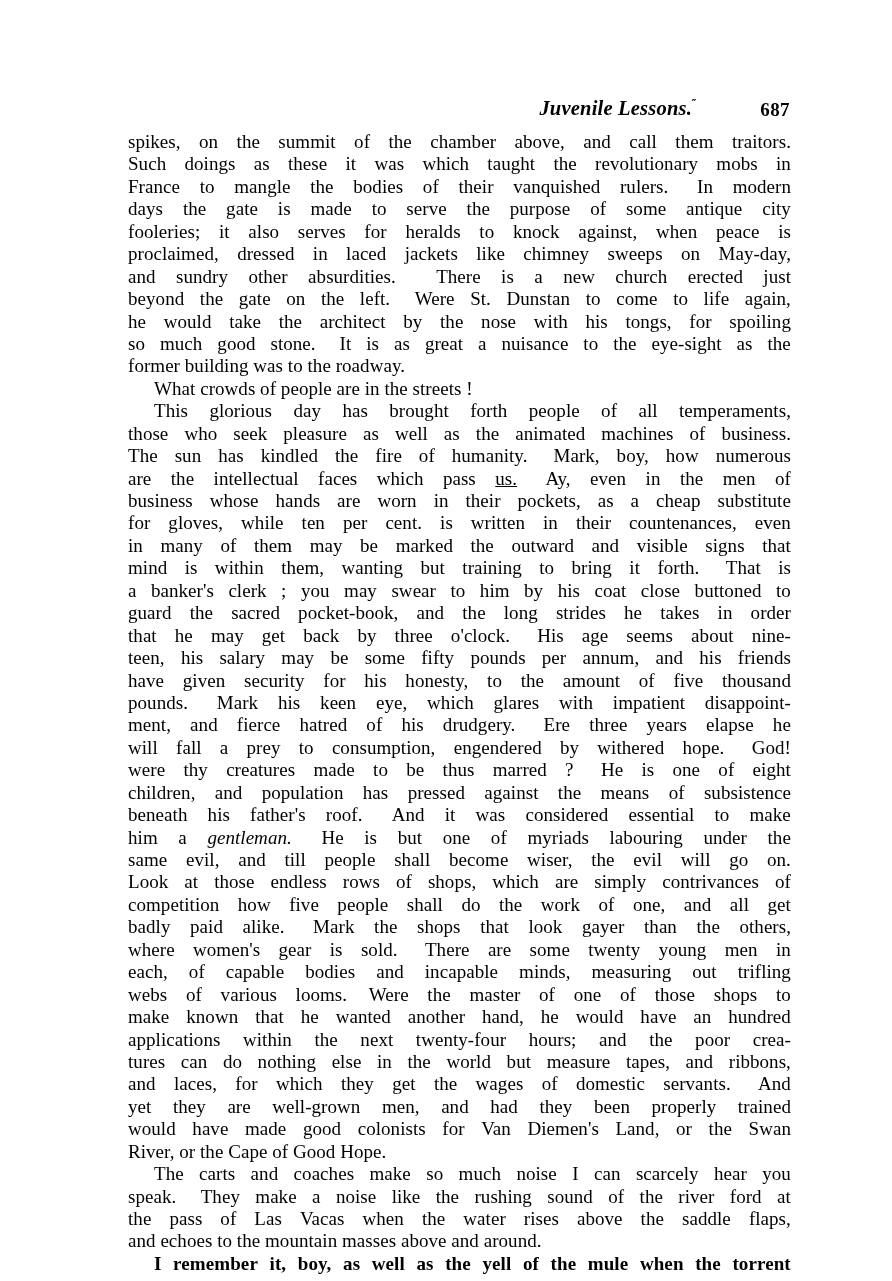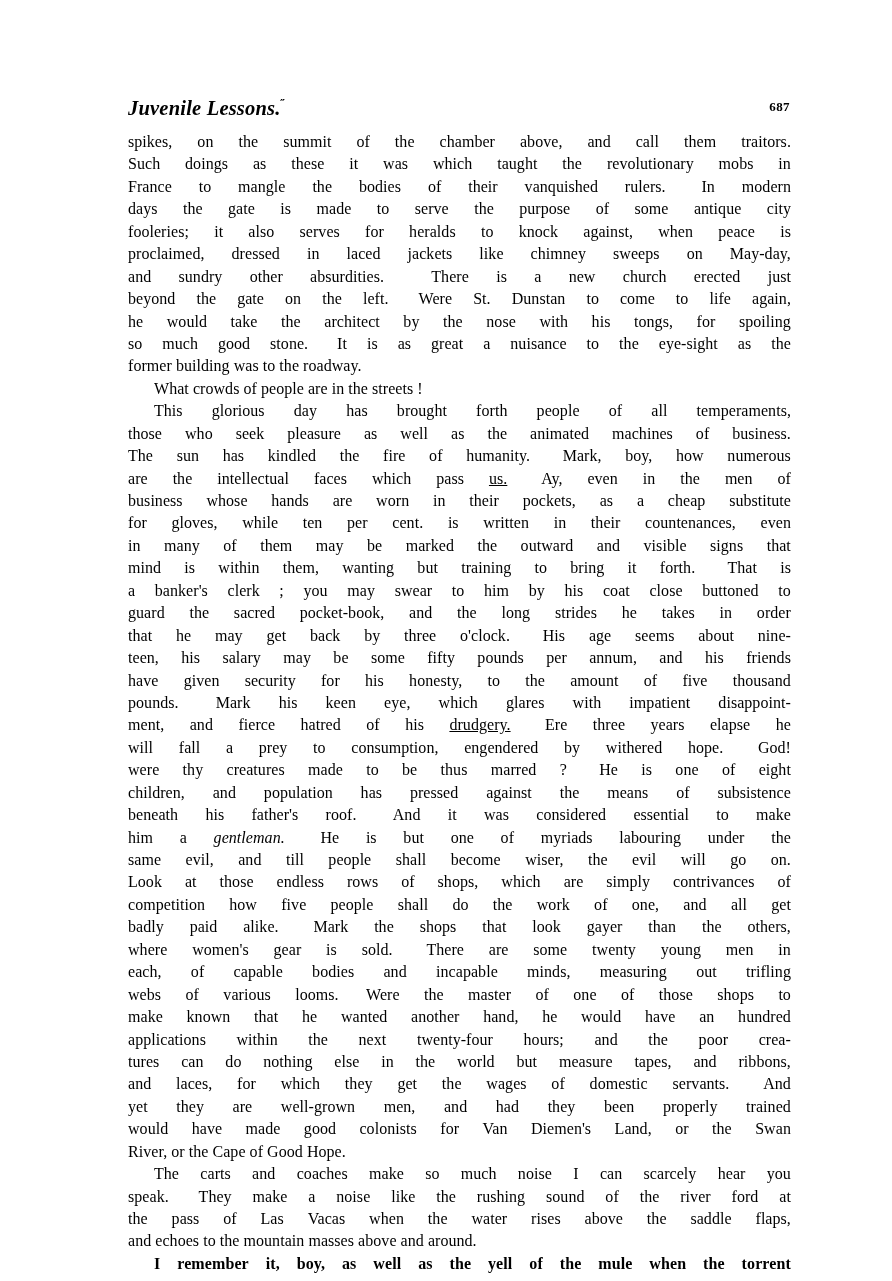--- a/index.html
+++ b/index.html
@@ -30,58 +30,58 @@
   
   .running-head {
     position: absolute;
     left: 128px;
     top: 97px;
     width: 662px;
     height: 26px;
   }
   .head-title {
     position: absolute;
-    left: 0;
+    left: 8px;
     top: 0;
     width: 560px;
-    text-align: left;
+    text-align: right;
     font-style: italic;
     font-weight: bold;
     font-size: 20.5px;
     letter-spacing: 0.2px;
     white-space: nowrap;
   }
   .head-title .head-mark {
     font-style: normal;
     font-weight: bold;
     font-size: 12px;
     vertical-align: 7px;
     letter-spacing: 0;
   }
   .head-folio {
     position: absolute;
     right: 0;
     top: 2px;
     font-weight: bold;
-    font-size: 13px;
+    font-size: 19px;
     letter-spacing: 0.4px;
   }
 
   
   .textblock {
     position: absolute;
     left: 128px;
     top: 131px;
     width: 663px;
   }
 
   .ln {
     display: block;
     white-space: nowrap;
-    font-size: 16px;
+    font-size: 19px;
     line-height: 22.45px;
     height: 22.45px;
     letter-spacing: 0.05px;
     position: relative;
   }
 
   
   .ln.j {
     display: flex;
     justify-content: space-between;
@@ -465,21 +465,21 @@
           <span>impatient</span>
           <span>disappoint-</span>
         </div>
       <div class="ln j">
           <span>ment,</span>
           <span>and</span>
           <span>fierce</span>
           <span>hatred</span>
           <span>of</span>
           <span>his</span>
-          <span style="margin-right: 9px; text-decoration: underline;">drudgery.</span>
+          <span style="margin-right: 9px;">drudgery.</span>
           <span>Ere</span>
           <span>three</span>
           <span>years</span>
           <span>elapse</span>
           <span>he</span>
         </div>
       <div class="ln j">
           <span>will</span>
           <span>fall</span>
           <span>a</span>

